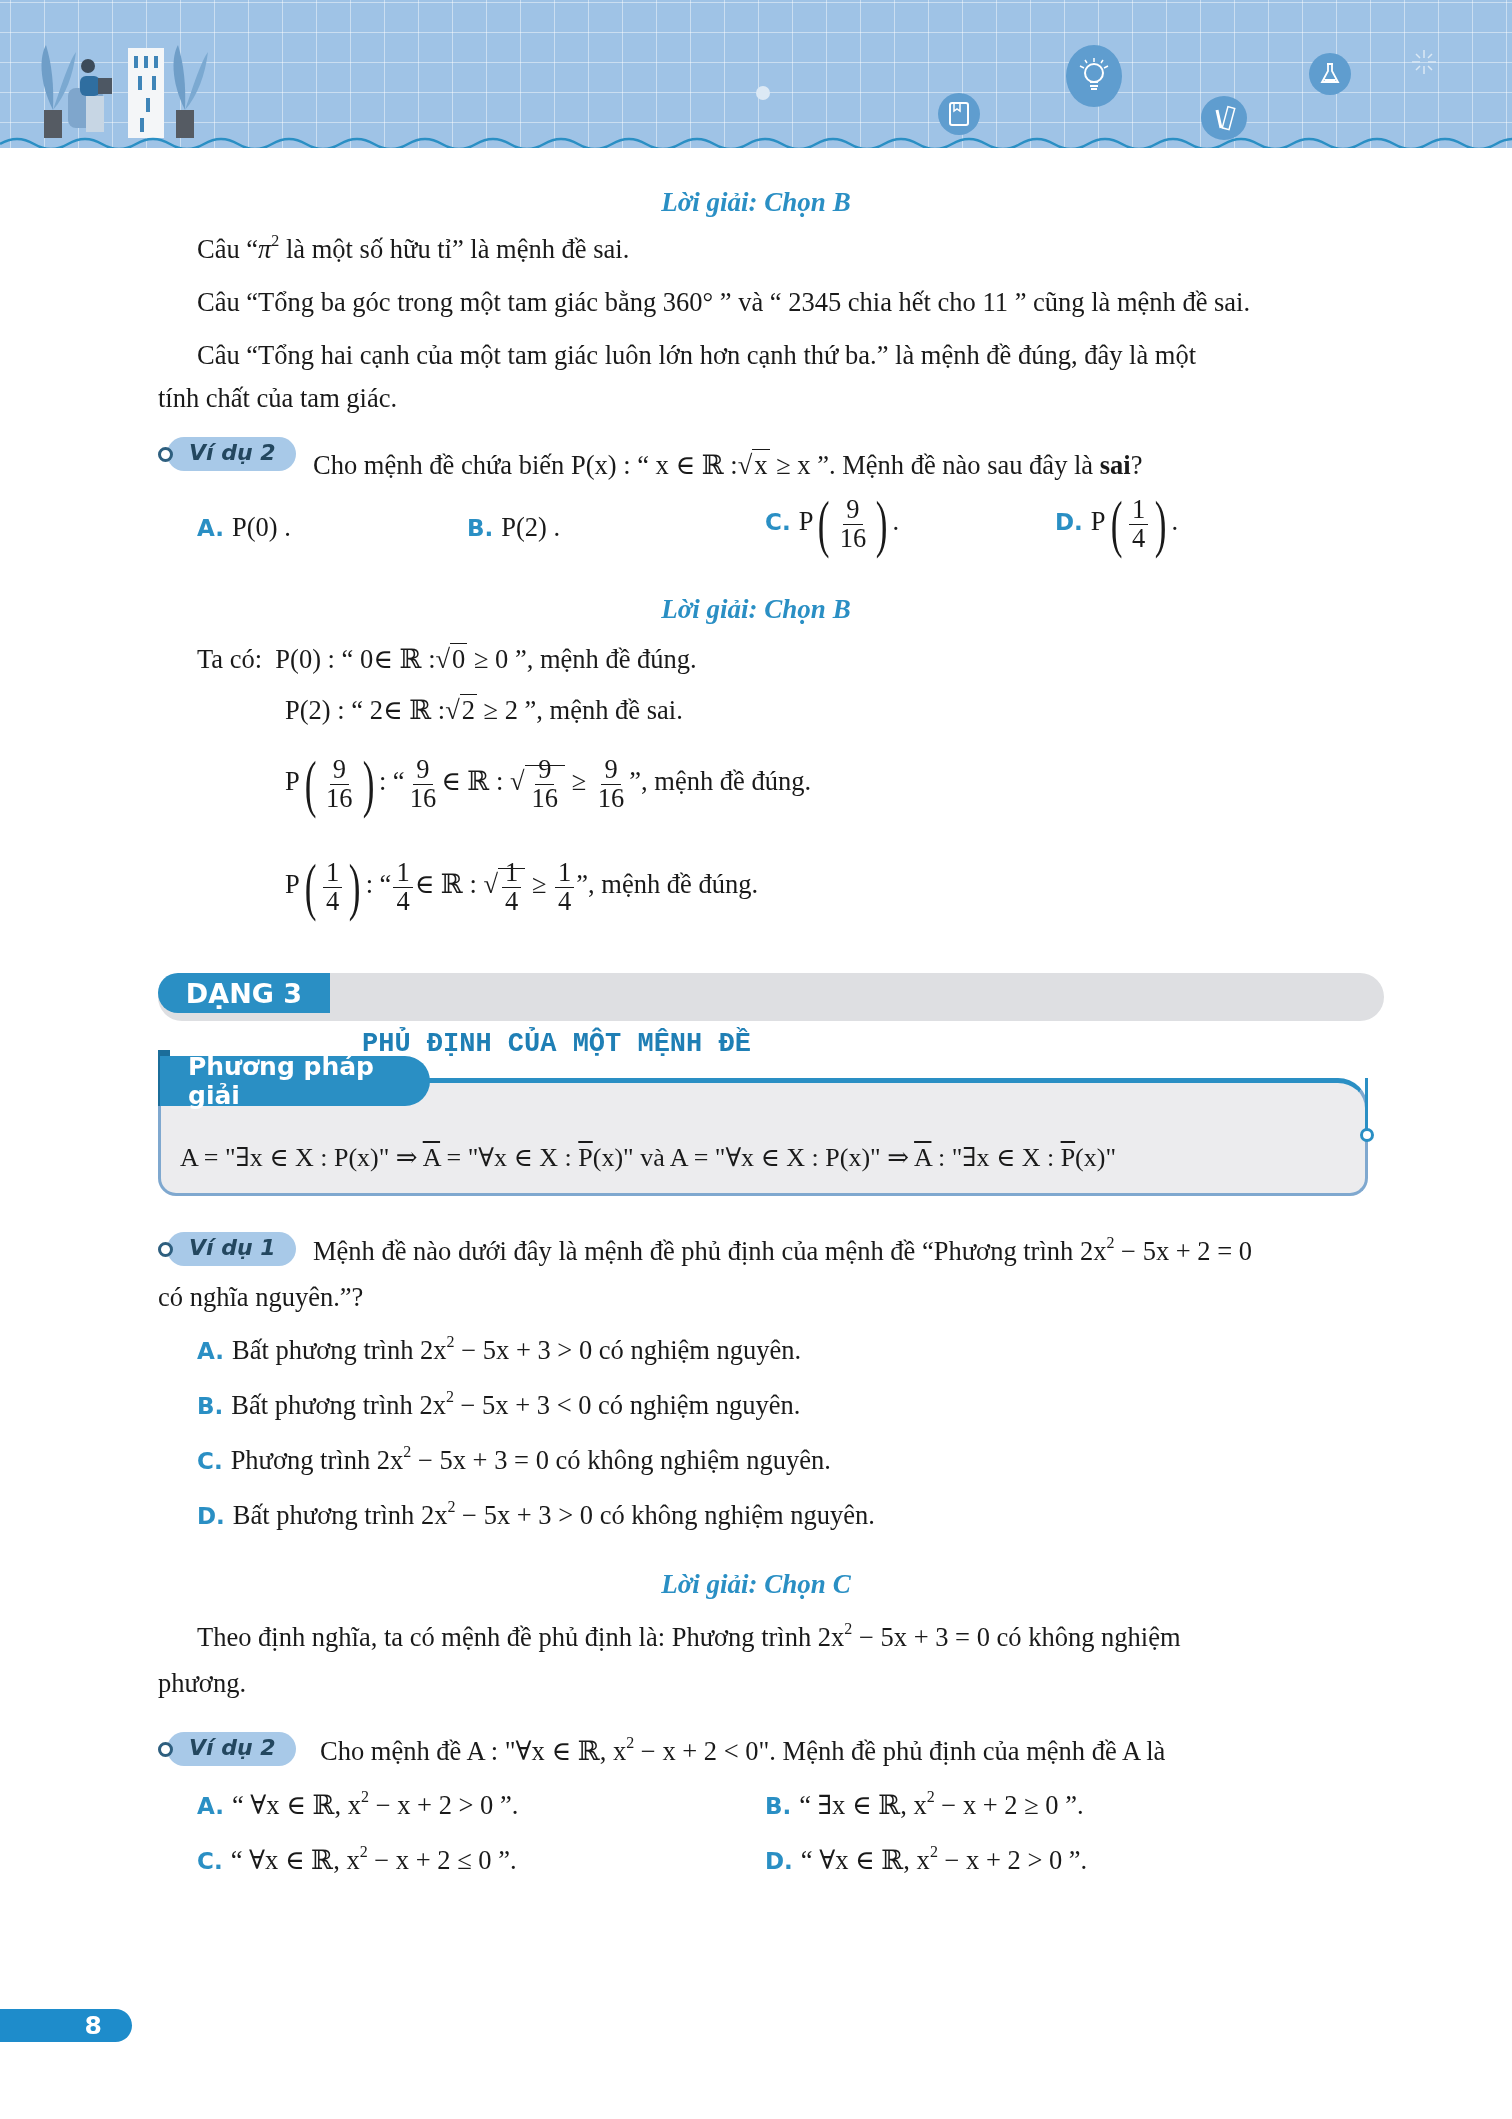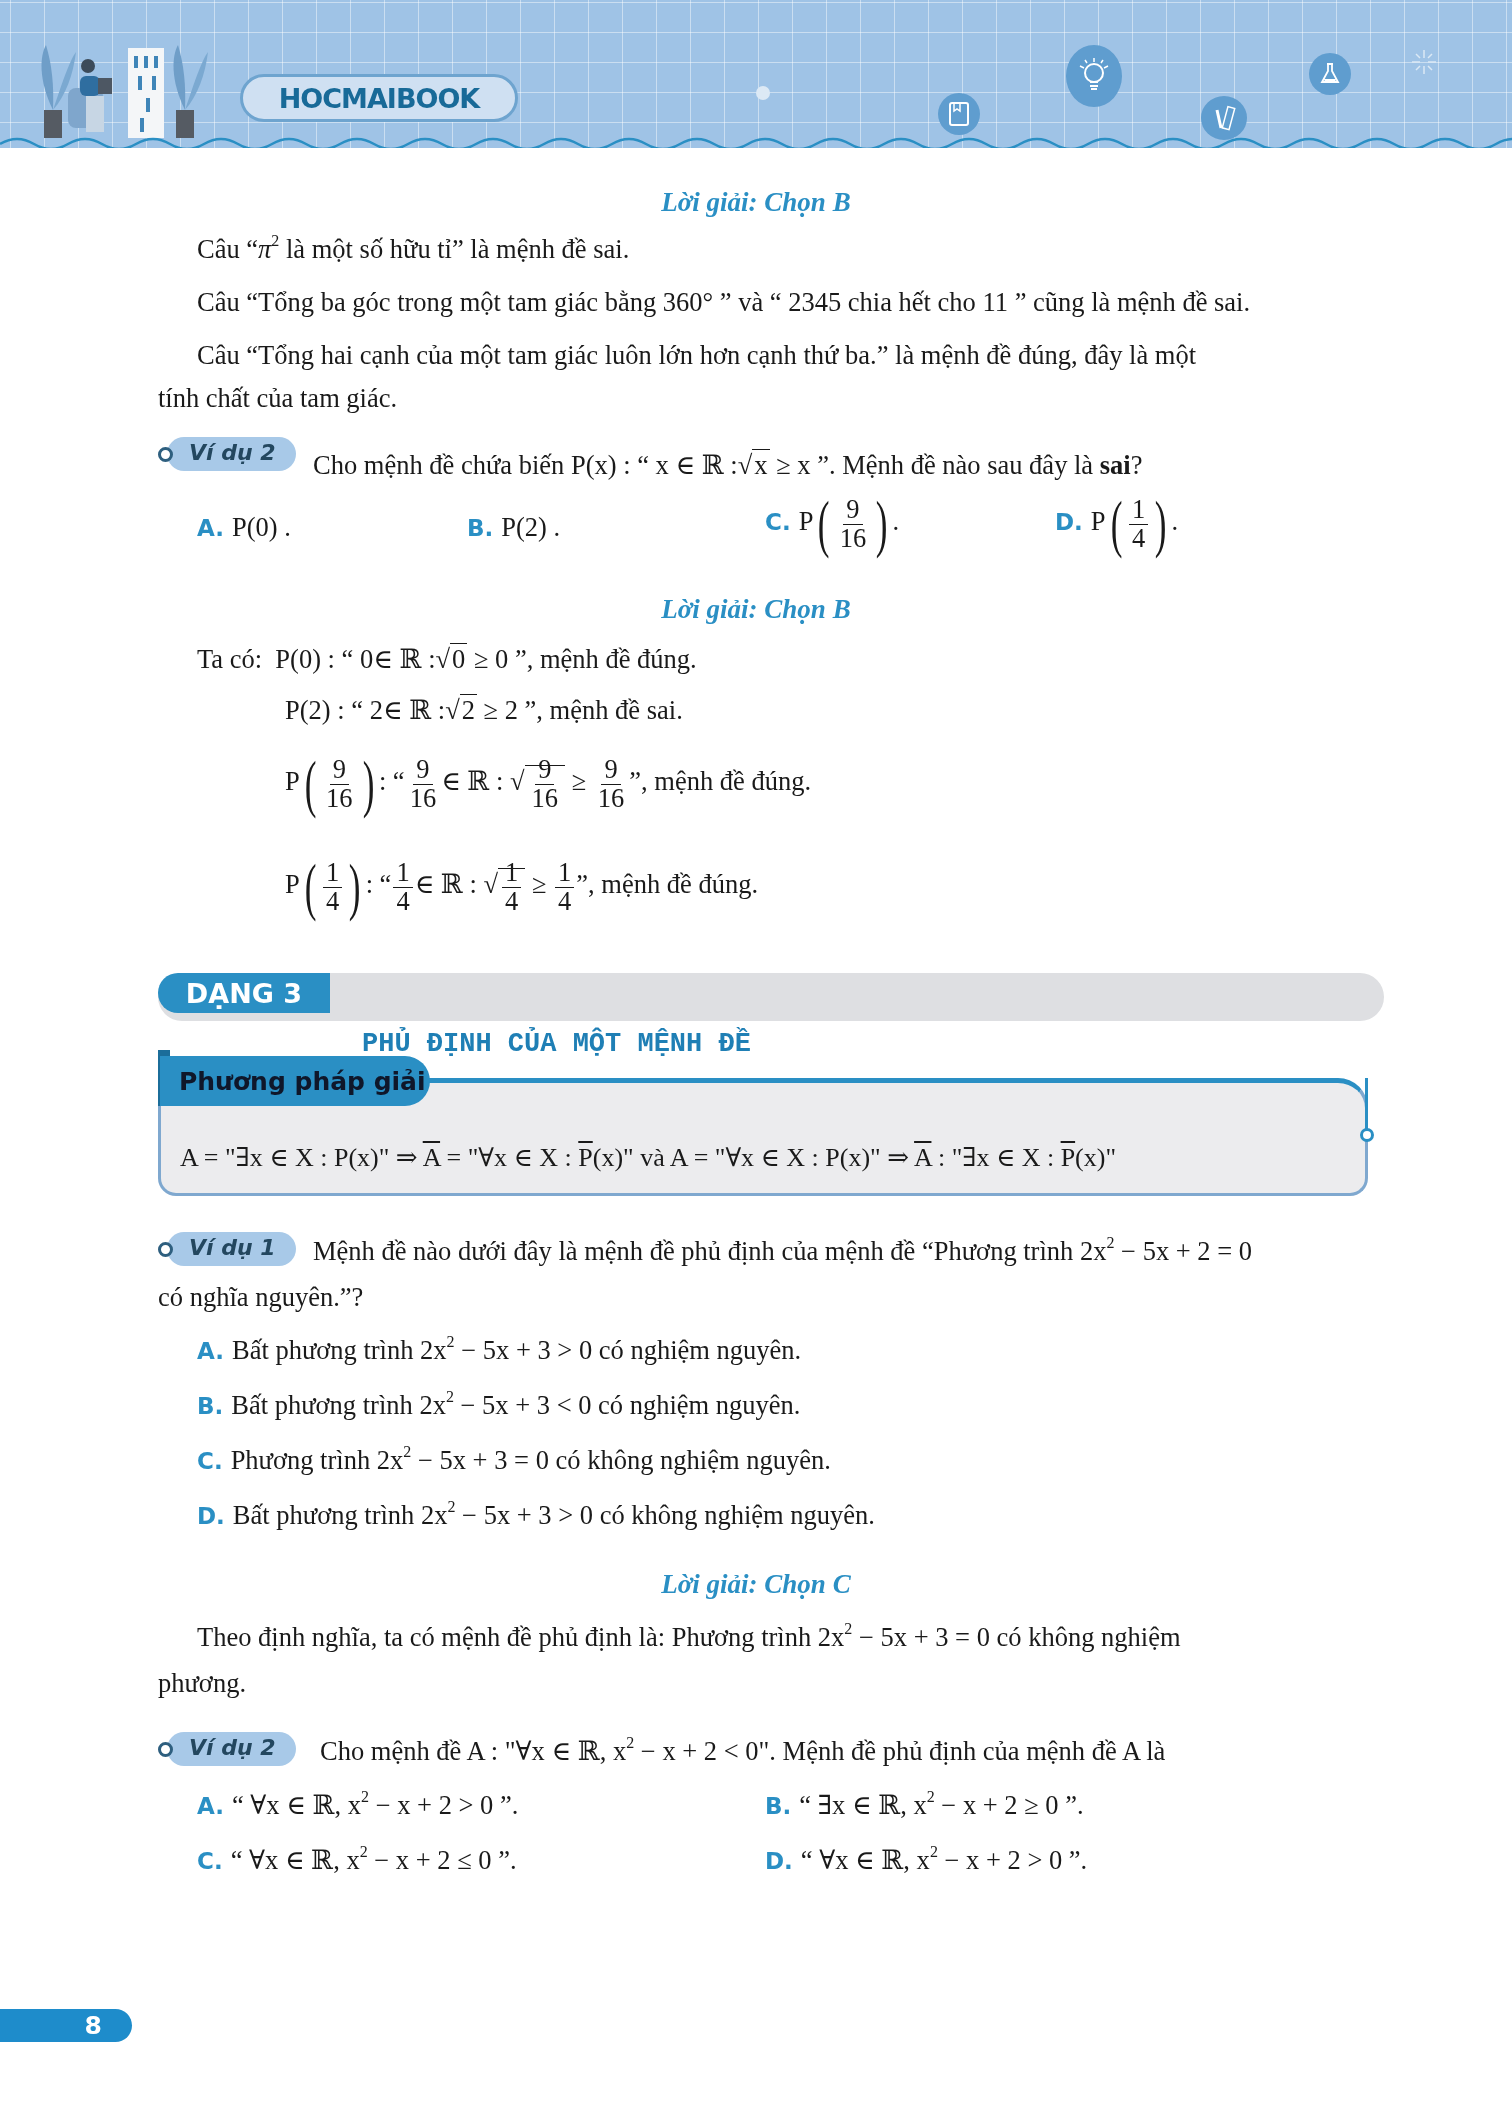--- a/index.html
+++ b/index.html
@@ -49,22 +49,22 @@
     display: flex; align-items: center; justify-content: center; }
   .dang-title { position: absolute; left: 362px; top: 973px; height: 52px; display: flex; align-items: center;
     font-family: Liberation Mono, monospace; font-weight: bold; font-size: 27px; color: #1f7fb5; margin-top: 45px; }
 
   
   .method-box { position: absolute; left: 158px; top: 1078px; width: 1210px; height: 118px; background: #ececee;
     border: 3px solid #7fa8cf; border-top: 5px solid #2a8fc4; border-radius: 0 30px 18px 18px; }
   .method-box::after { content: ""; position: absolute; right: -3px; top: -5px; width: 3px; height: 55px; background: #2a8fc4; }
   .method-knob { position: absolute; left: 1360px; top: 1128px; width: 14px; height: 14px; border-radius: 50%; border: 3px solid #2a8fc4; background: #fff; }
   .method-tab { position: absolute; left: 160px; top: 1056px; height: 50px; width: 270px; background: #2a8fc4;
-    border-radius: 0 25px 25px 0; color: #0f172a; font-family: "DejaVu Sans", sans-serif; font-weight: bold; font-size: 25px;
-    display: flex; align-items: center; padding-left: 19px; }
+    border-radius: 0 25px 25px 0; color: #ffffff; font-family: "DejaVu Sans", sans-serif; font-weight: bold; font-size: 25px;
+    display: flex; align-items: center; padding-left: 28px; }
   .method-tab-fold { position: absolute; left: 158px; top: 1050px; width: 12px; height: 56px; background: #1b6d9a; }
 
   .page-pill { position: absolute; left: 0; top: 2009px; width: 132px; height: 33px; background: #1e8ccb;
     border-radius: 0 17px 17px 0; color: #fff; font-family: "DejaVu Sans", sans-serif; font-weight: bold; font-size: 25px;
     display: flex; align-items: center; justify-content: flex-end; padding-right: 30px; }
 </style>
 </head>
 <body>
 
 <div class="header">
@@ -88,23 +88,20 @@
     <circle cx="30" cy="18" r="7" fill="#3c4b5a"></circle>
     <rect x="22" y="28" width="20" height="20" rx="6" fill="#2f6ea0"></rect>
     <rect x="40" y="30" width="14" height="16" fill="#4d5763"></rect>
     <rect x="28" y="48" width="18" height="36" fill="#c7d6e4"></rect>
   </svg>
   <svg class="plant" style="left:160px;top:40px" width="50" height="100">
     <path d="M25 70 C10 40 12 15 18 5 C24 25 26 45 25 70Z" fill="#6f9ec8"></path>
     <path d="M25 70 C35 40 42 20 48 12 C45 35 38 55 25 70Z" fill="#7ba9d1"></path>
     <rect x="16" y="70" width="18" height="28" fill="#555b63"></rect>
   </svg>
-  <div class="logo-pill">
-    <span class="logo-text">HOCMAIBOOK</span>
-  </div>
   <div class="dot"></div>
   <div class="deco" style="left:938px;top:93px;width:42px;height:42px;">
     <svg width="22" height="26">
         <rect x="2" y="2" width="18" height="22" rx="2" fill="none" stroke="#fff" stroke-width="2"></rect>
         <path d="M6 2 V10 L9 8 L12 10 V2" fill="none" stroke="#fff" stroke-width="1.5"></path>
       </svg>
   </div>
   <div class="deco" style="left:1066px;top:45px;width:56px;height:62px;">
     <svg width="36" height="40">
         <circle cx="18" cy="17" r="9" fill="none" stroke="#fff" stroke-width="2"></circle>

